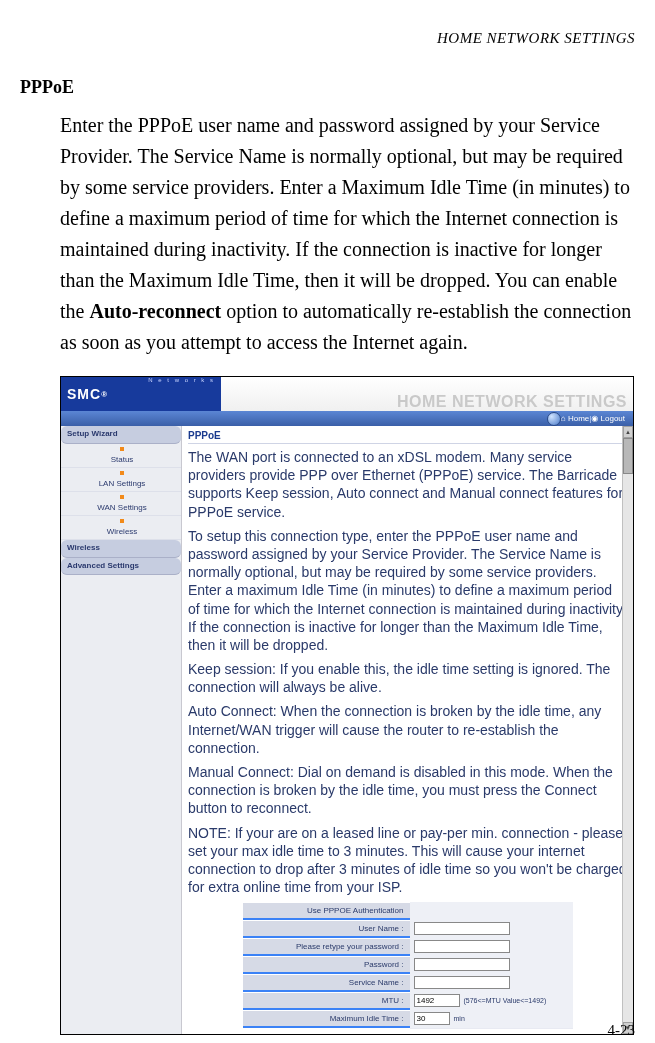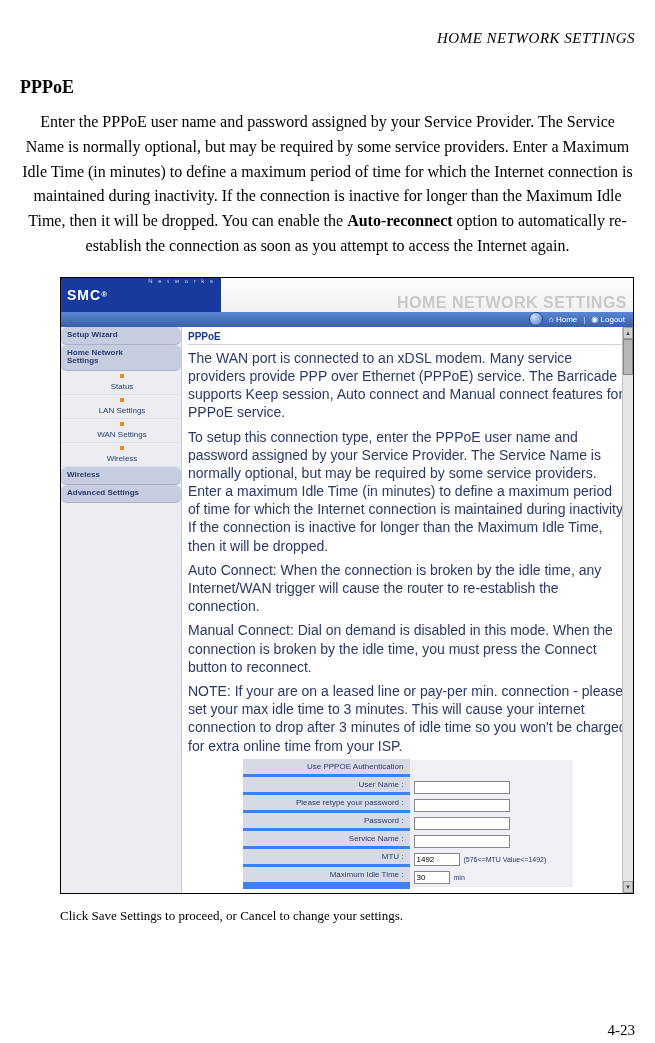--- a/index.html
+++ b/index.html
@@ -22,23 +22,24 @@
     font-size: 15px;
     letter-spacing: 0.5px;
     margin-bottom: 30px;
   }
   .section-title {
     font-weight: bold;
     font-size: 18px;
     margin-bottom: 12px;
   }
   .body-text {
-    font-size: 16px;
+    margin-left: 40px;
+    font-size: 20px;
     line-height: 1.55;
-    text-align: center;
+    text-align: left;
   }
   .body-text .bold {
     font-weight: bold;
   }
   .footer-text {
     margin-left: 40px;
     margin-top: 14px;
     font-size: 13px;
   }
   .page-number {
@@ -99,21 +100,21 @@
     font-weight: bold;
     color: #c9c9c9;
     letter-spacing: 0.5px;
   }
   .ss-toolbar {
     background: linear-gradient(#5b86d4,#3a5fa8);
     height: 15px;
     display: flex;
     justify-content: flex-end;
     align-items: center;
-    gap: 6px;
+    gap: 0;
     padding-right: 8px;
     color: #fff;
     font-size: 8px;
   }
   .ss-toolbar .glob {
     width: 12px; height: 12px; border-radius: 50%;
     background: radial-gradient(circle at 30% 30%, #cfe3ff, #4a7ac8);
     border: 1px solid #2a4a88;
   }
   .ss-toolbar .sep { color: #cfe0ff; }
@@ -203,21 +204,21 @@
     align-items: center;
     height: 18px;
   }
   .ss-form-label {
     width: 155px;
     text-align: right;
     background: #d6dae6;
     padding: 3px 6px;
     font-size: 8px;
     color: #2a3a6a;
-    border-bottom: 7px solid #3b82f6;
+    border-bottom: 2px solid #3b82f6;
   }
   .ss-form-field {
     flex: 1;
     background: #eef0f6;
     padding: 2px 4px;
     border-bottom: 1px solid #e8eaf2;
     display: flex;
     align-items: center;
     gap: 4px;
     height: 14px;
@@ -263,22 +264,20 @@
     </div>
     <div class="ss-toolbar">
       <span class="glob"></span>
       <span><span>⌂ </span><span>Home</span></span>
       <span class="sep">|</span>
       <span><span>◉ </span><span>Logout</span></span>
     </div>
     <div class="ss-body">
       <div class="ss-sidebar">
         <div class="side-hdr">Setup Wizard</div>
-        <div class="side-hdr" style="white-space:pre-line">Home Network
-Settings</div>
         <div class="side-item">
             <span class="bullet"></span>
             <span>Status</span>
           </div>
         <div class="side-item">
             <span class="bullet"></span>
             <span>LAN Settings</span>
           </div>
         <div class="side-item">
             <span class="bullet"></span>
@@ -288,20 +287,21 @@
             <span class="bullet"></span>
             <span>Wireless</span>
           </div>
         <div class="side-hdr">Wireless</div>
         <div class="side-hdr">Advanced Settings</div>
       </div>
       <div class="ss-content">
         <div class="ss-page-title">PPPoE</div>
         <div class="ss-para">The WAN port is connected to an xDSL modem. Many service providers provide PPP over Ethernet (PPPoE) service. The Barricade supports Keep session, Auto connect and Manual connect features for PPPoE service.</div>
         <div class="ss-para">To setup this connection type, enter the PPPoE user name and password assigned by your Service Provider. The Service Name is normally optional, but may be required by some service providers. Enter a maximum Idle Time (in minutes) to define a maximum period of time for which the Internet connection is maintained during inactivity. If the connection is inactive for longer than the Maximum Idle Time, then it will be dropped.</div>
+        <div class="ss-para">Keep session: If you enable this, the idle time setting is ignored. The connection will always be alive.</div>
         <div class="ss-para">Auto Connect: When the connection is broken by the idle time, any Internet/WAN trigger will cause the router to re-establish the connection.</div>
         <div class="ss-para">Manual Connect: Dial on demand is disabled in this mode. When the connection is broken by the idle time, you must press the Connect button to reconnect.</div>
         <div class="ss-para">NOTE: If your are on a leased line or pay-per min. connection - please set your max idle time to 3 minutes. This will cause your internet connection to drop after 3 minutes of idle time so you won't be charged for extra online time from your ISP.</div>
 
         <div class="ss-form">
           <div class="ss-form-row">
             <div class="ss-form-label">Use PPPOE Authentication</div>
             <div class="ss-form-field"></div>
           </div>
           <div class="ss-form-row">

